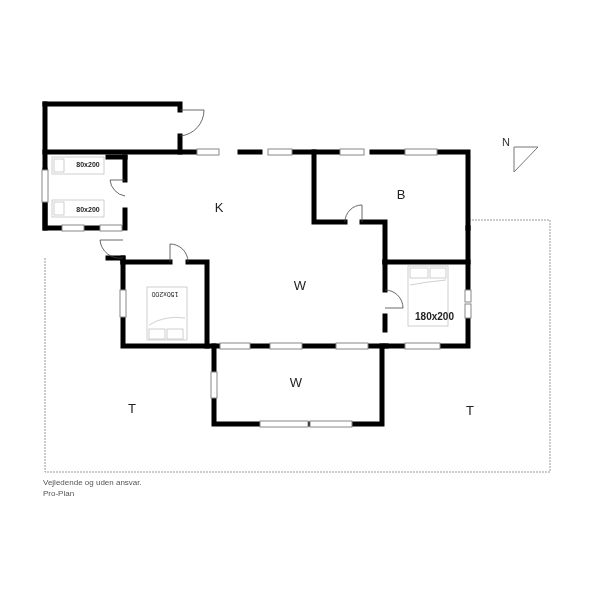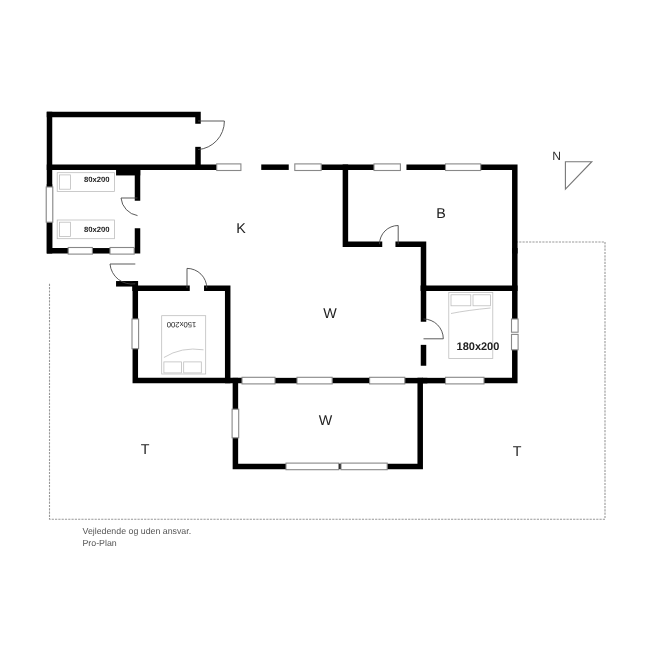--- a/index.html
+++ b/index.html
@@ -4,21 +4,21 @@
 <style>
   html, body { margin: 0; padding: 0; background: #ffffff; }
   body { width: 600px; height: 600px; position: relative; overflow: hidden;
          font-family: "Liberation Sans", sans-serif; }
   svg { position: absolute; left: 0; top: 0; }
   .room-label { position: absolute; font-size: 13px; color: #222; transform: translate(-50%, -50%); }
   .bed-label { position: absolute; font-size: 7px; font-weight: bold; color: #222; transform: translate(-50%, -50%); white-space: nowrap; }
   .bed-label.big { font-size: 10px; }
   .bed-label.rot { transform: translate(-50%, -50%) rotate(180deg); font-weight: normal; }
   .north-label { position: absolute; font-size: 11px; color: #333; }
-  .footer { position: absolute; left: 43px; font-size: 8px; color: #555; line-height: 11px; margin-left: 32px; }
+  .footer { position: absolute; left: 43px; font-size: 8px; color: #555; line-height: 11px; }
 </style>
 </head>
 <body>
 
 <svg width="600" height="600" viewBox="0 0 600 600">
 
   <path d="M45 258 L45 472 L550 472 L550 220 L470 220" fill="none" stroke="#999" stroke-width="1" stroke-dasharray="2,1"></path>
 
   <g fill="none" stroke="#000" stroke-width="5" stroke-linecap="square">
 

